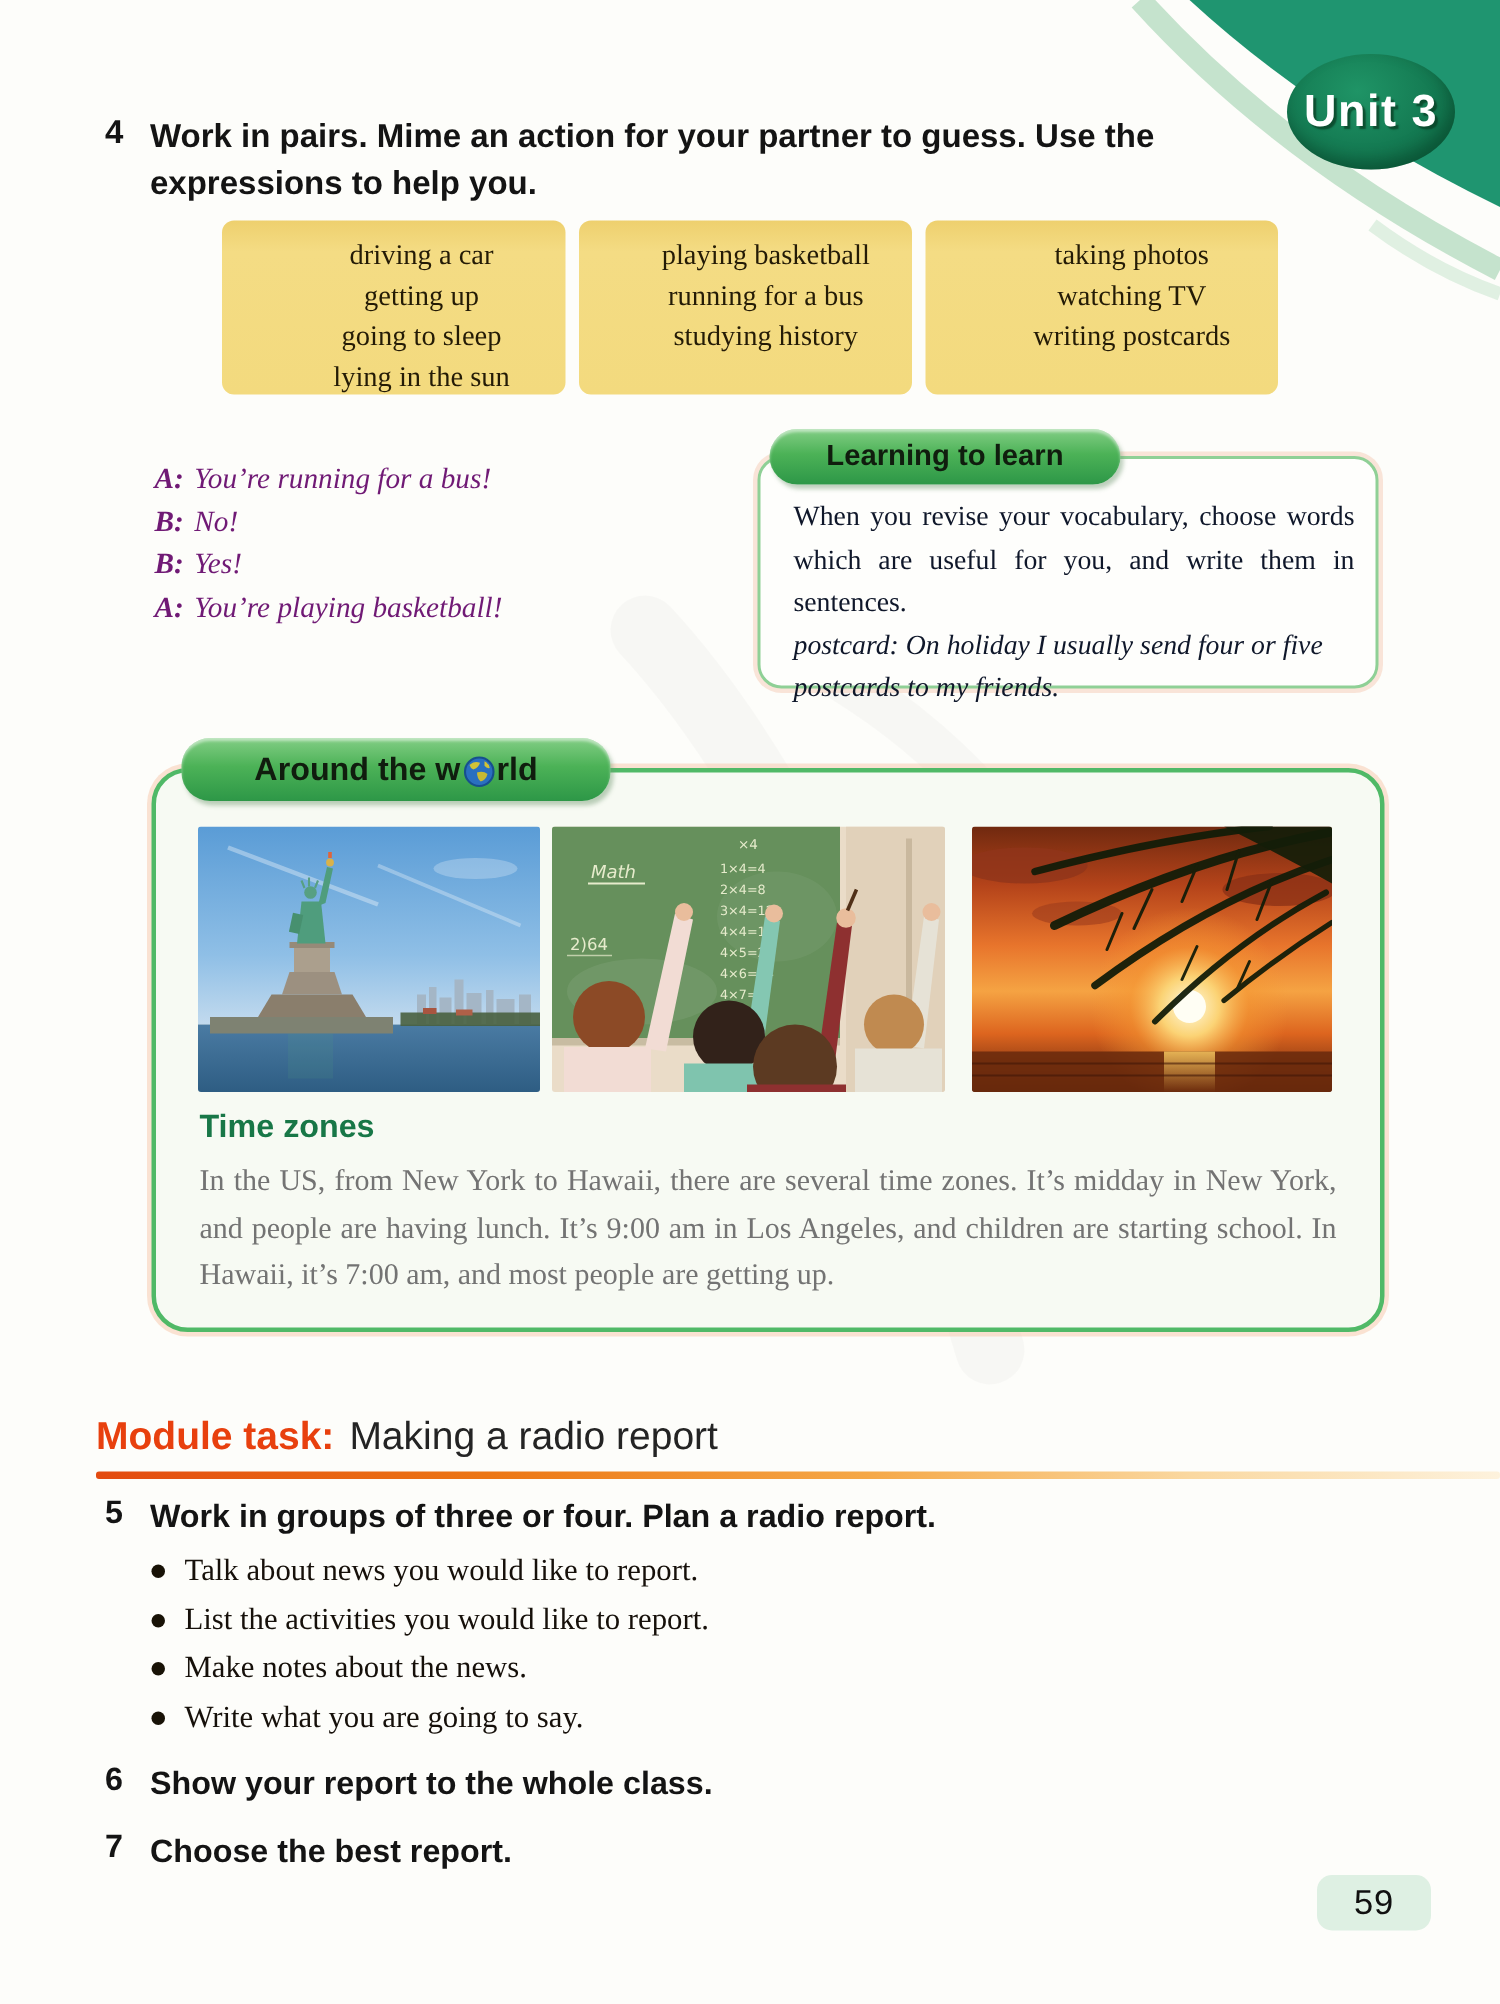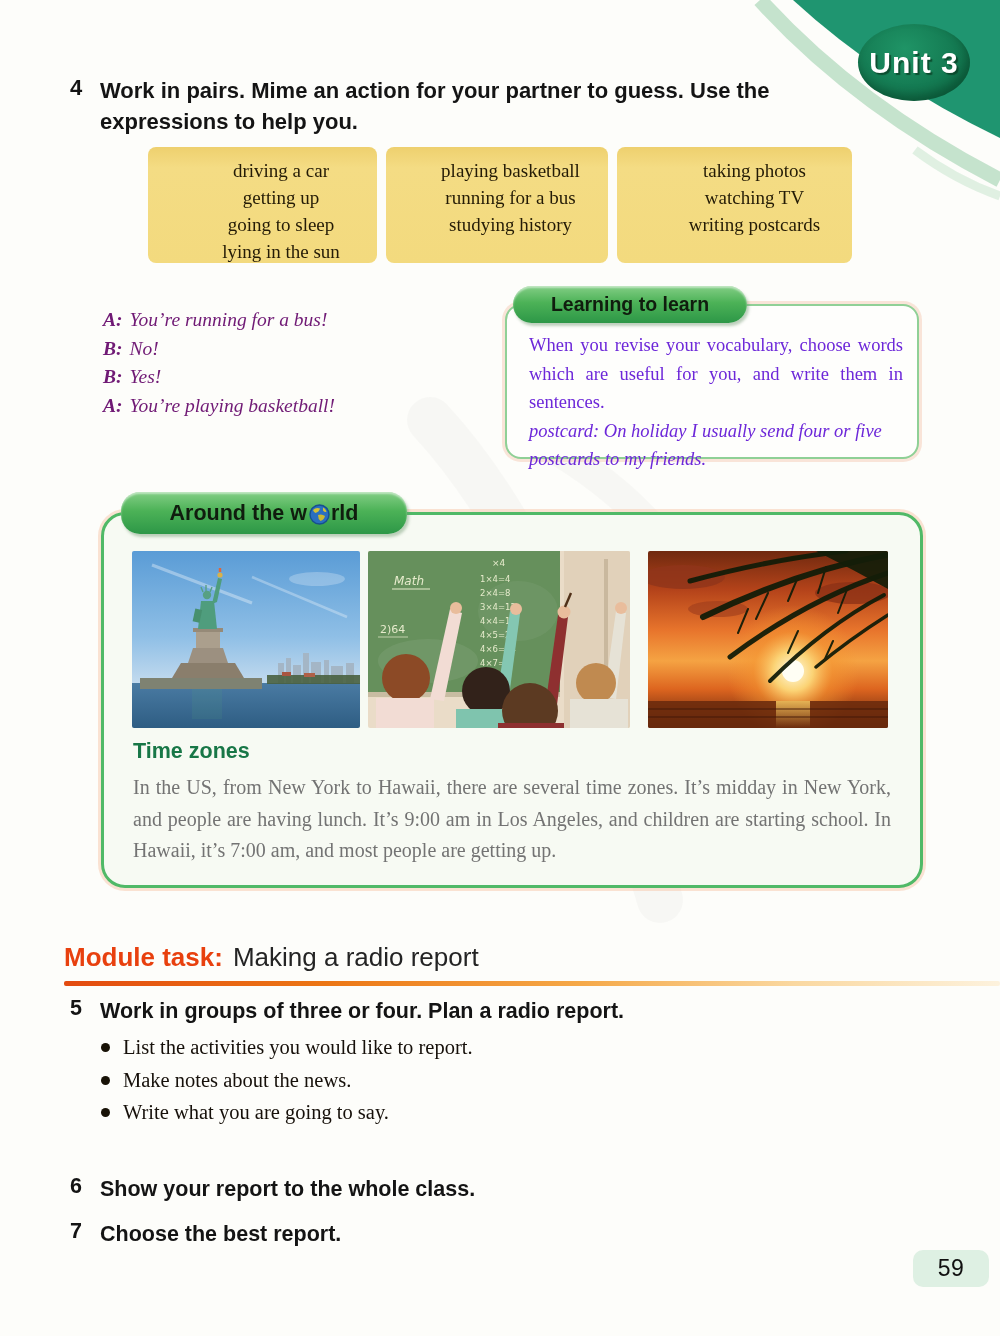--- a/index.html
+++ b/index.html
@@ -4,21 +4,21 @@
 <style>
   html,body{margin:0;padding:0;background:#e8e8e8;}
   .page{
     position:relative;width:1000px;height:1336px;margin:0 auto;
     background:#fdfdfa;overflow:hidden;
     font-family:"Liberation Sans",sans-serif;color:#141414;
   }
   
   .corner{position:absolute;top:0;right:0;}
   .unit-badge{
-    position:absolute;left:858px;top:24px;width:112px;height:77px;
+    position:absolute;left:858px;top:36px;width:112px;height:77px;
     border-radius:50%;
     background:radial-gradient(ellipse at 42% 32%,#1f9466 0%,#147a52 55%,#0c6240 100%);
     display:flex;align-items:center;justify-content:center;
     box-shadow:inset -3px -6px 10px rgba(0,40,20,.35);
   }
   .unit-badge span{
     font-size:30px;font-weight:bold;color:#fff;letter-spacing:1px;
     text-shadow:2px 2px 1px rgba(10,60,35,.75);
   }
   
@@ -41,21 +41,21 @@
     line-height:28.5px;color:#701a75;
   }
   .dialogue p{margin:0;}
   .dialogue b{margin-right:7px;}
   
   .learn-box{
     position:absolute;left:505px;top:304px;width:414px;height:155px;
     background:#fefefc;border:2px solid #8fd096;border-radius:16px;box-sizing:border-box;
     box-shadow:0 0 0 3px rgba(246,203,182,.5);
     padding:25px 14px 0 22px;
-    font-family:"Liberation Serif",serif;font-size:18.5px;line-height:28.5px;color:#6d28d9;
+    font-family:"Liberation Serif",serif;font-size:18.5px;line-height:28.5px;color:#0f172a;
   }
   .learn-box p{margin:0;}
   .learn-body{text-align:justify;}
   .learn-example{font-style:italic;}
   .green-tab{
     position:absolute;border-radius:19px;
     background:linear-gradient(180deg,#83ce85 0%,#4cb257 45%,#2d9747 100%);
     box-shadow:2px 3px 3px rgba(110,150,110,.45), inset 0 2px 2px rgba(255,255,255,.5);
     display:flex;align-items:center;justify-content:center;
     color:#101d0e;font-weight:bold;
@@ -92,21 +92,21 @@
   .bullet-item{display:flex;align-items:flex-start;height:32.5px;}
   .bullet-dot{
     width:9px;height:9px;border-radius:50%;background:#181206;
     margin:9px 13px 0 0;flex:none;
   }
   .bullet-text{
     font-family:"Liberation Serif",serif;font-size:20.5px;line-height:27px;color:#16100a;
   }
   
   .page-badge{
-    position:absolute;left:913px;top:1250px;width:76px;height:37px;border-radius:10px;
+    position:absolute;left:878px;top:1250px;width:76px;height:37px;border-radius:10px;
     background:#def0e3;display:flex;align-items:center;justify-content:center;
     font-size:23px;color:#101010;letter-spacing:.5px;
   }
   .watermark{position:absolute;left:0;top:0;pointer-events:none;}
 </style>
 </head>
 <body>
 
 <div class="page">
 
@@ -322,20 +322,24 @@
   </div>
   <div class="mt-rule"></div>
 
   <div class="ex-head" style="left:70px;top:996px;">
     <span class="ex-num" style="font-size:21.5px;">5</span>
     <span class="ex-text" style="font-size:21.5px;width:750px;">Work in groups of three or four. Plan a radio report.</span>
   </div>
   <div class="bullets">
     <div class="bullet-item">
       <span class="bullet-dot"></span>
+      <span class="bullet-text">Talk about news you would like to report.</span>
+    </div>
+    <div class="bullet-item">
+      <span class="bullet-dot"></span>
       <span class="bullet-text">List the activities you would like to report.</span>
     </div>
     <div class="bullet-item">
       <span class="bullet-dot"></span>
       <span class="bullet-text">Make notes about the news.</span>
     </div>
     <div class="bullet-item">
       <span class="bullet-dot"></span>
       <span class="bullet-text">Write what you are going to say.</span>
     </div>

